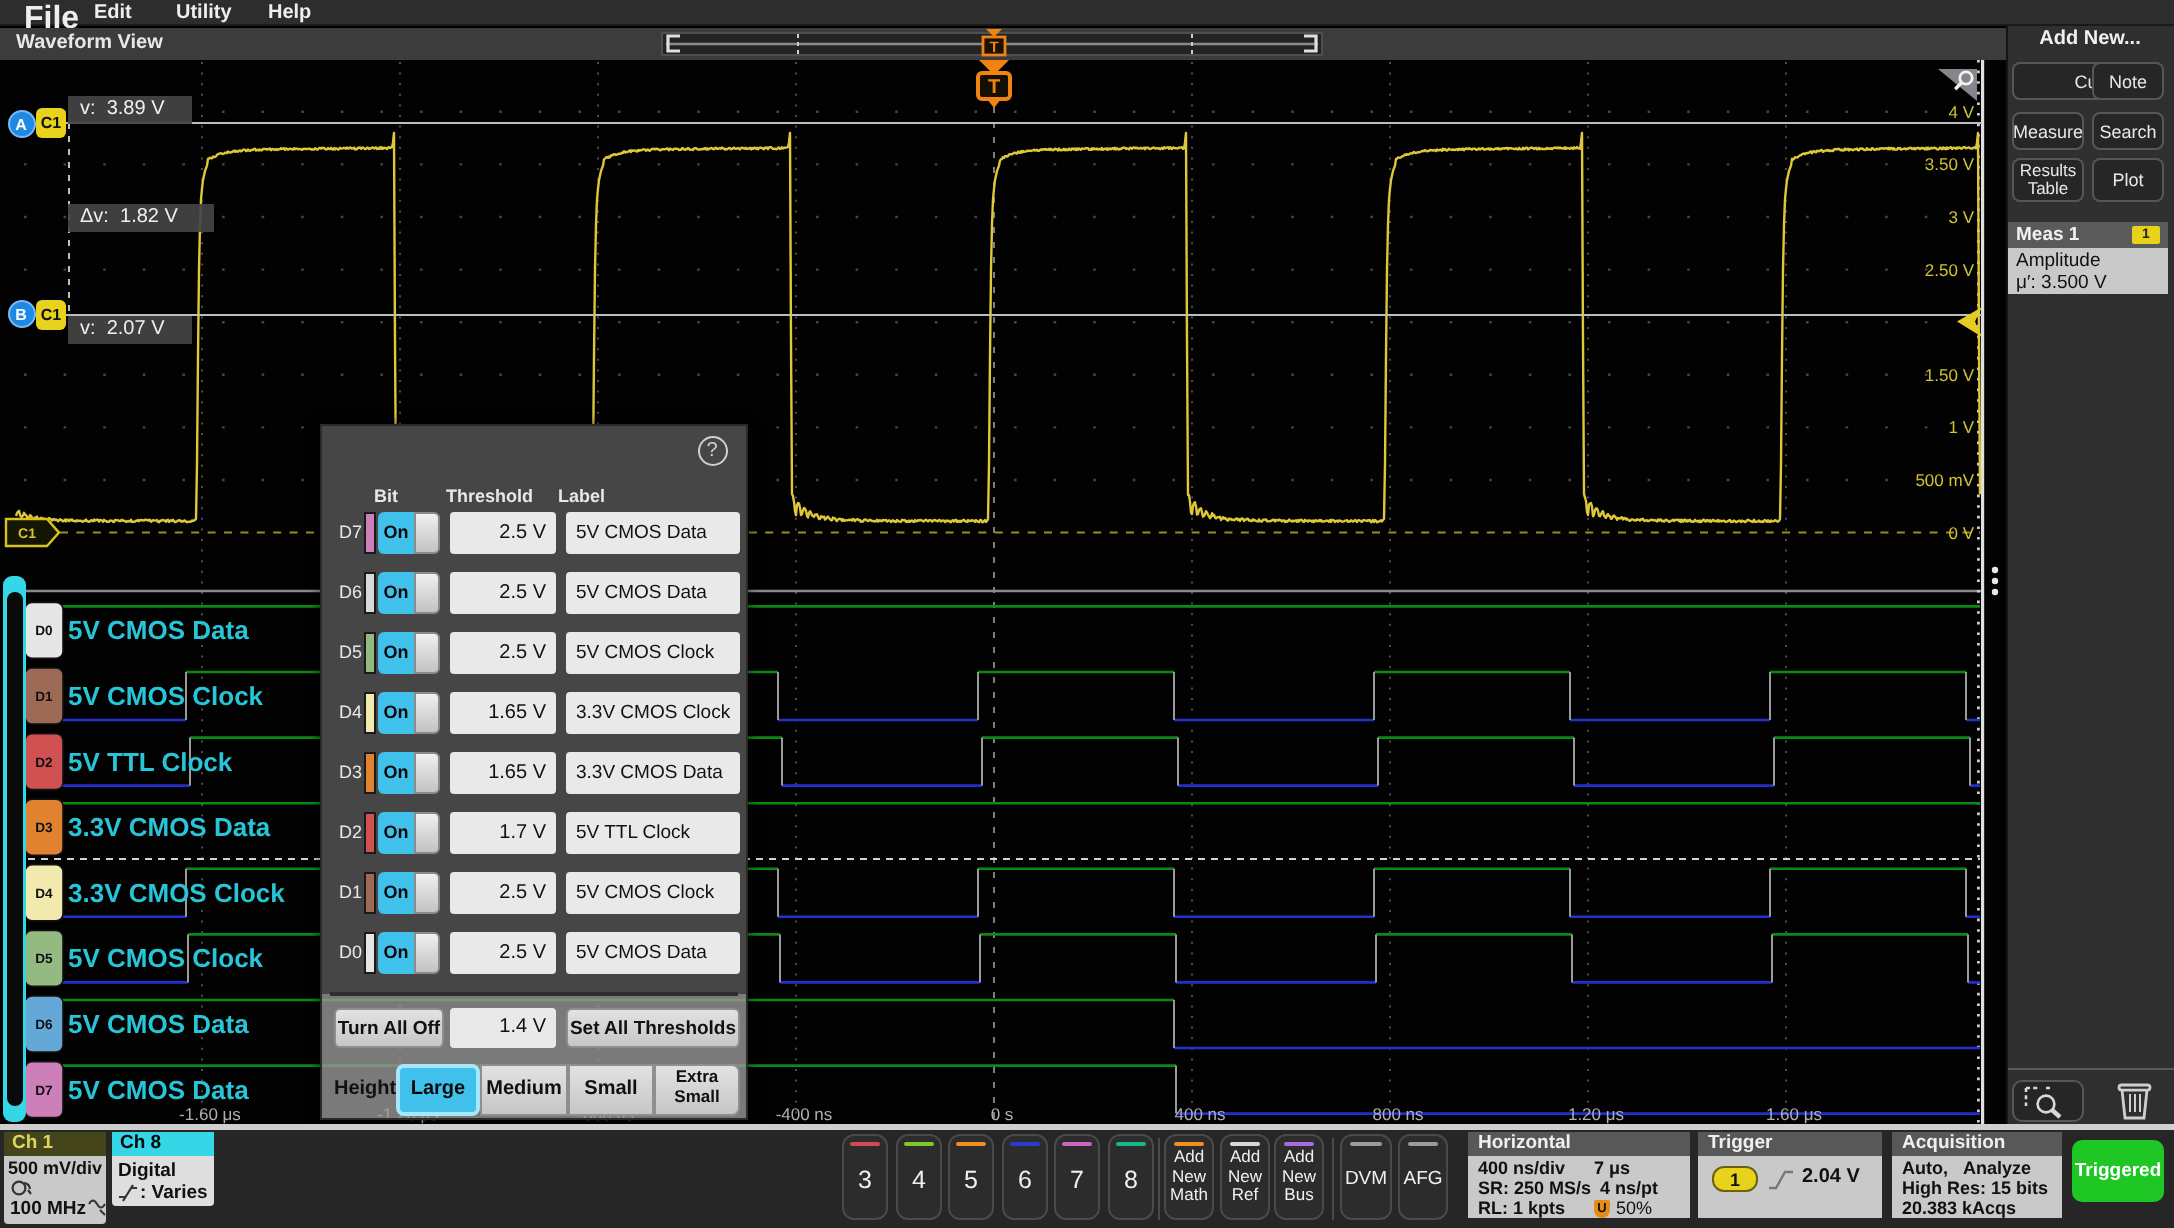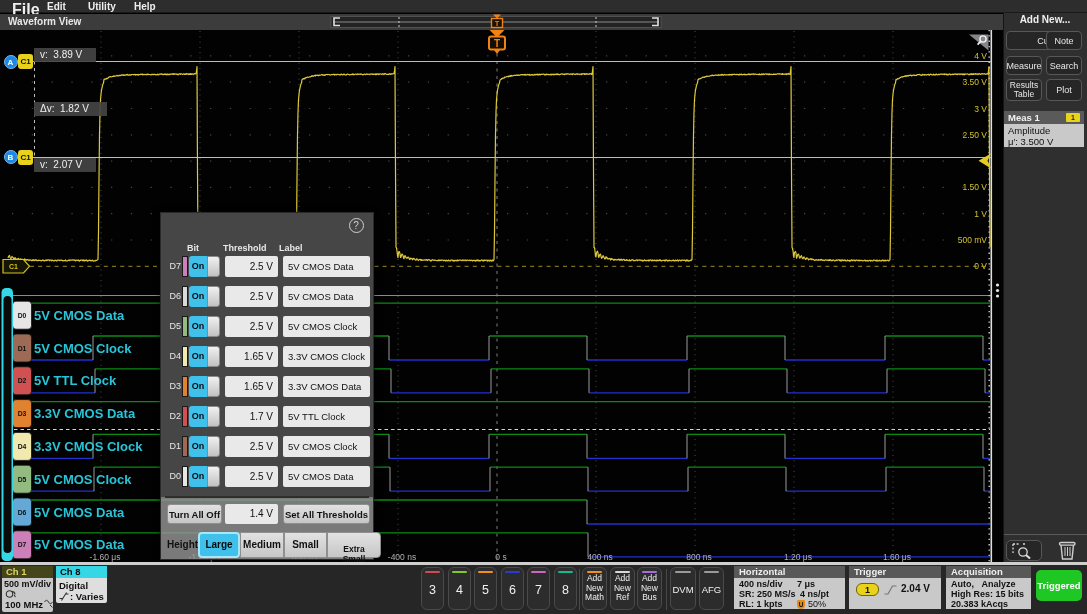--- a/index.html
+++ b/index.html
@@ -227,21 +227,21 @@
     <div class="abs" style="left:122px;top:253px;width:87px;height:21px;background:#e9e9e9;border-radius:2px;color:#111;font-size:9.5px;line-height:21px;padding-left:5px;white-space:nowrap;">5V CMOS Data</div>
     <div class="abs" style="left:0;top:284px;width:212px;height:62px;background:rgba(152,152,152,0.8);"></div>
     <div class="abs" style="left:4px;top:283px;width:204px;height:2px;background:#2e2e2e;"></div>
     <div class="abs" style="left:6px;top:291px;width:55px;height:20px;background:linear-gradient(#e2e2e2,#c6c6c6);border:1px solid #8f8f8f;border-radius:3px;color:#111;font-size:9.5px;font-weight:bold;text-align:center;line-height:19px;">Turn All Off</div>
     <div class="abs" style="left:64px;top:291px;width:53px;height:20px;background:#e9e9e9;border-radius:2px;color:#111;font-size:10px;line-height:20px;text-align:right;padding-right:5px;">1.4 V</div>
     <div class="abs" style="left:122px;top:291px;width:87px;height:20px;background:linear-gradient(#e2e2e2,#c6c6c6);border:1px solid #8f8f8f;border-radius:3px;color:#111;font-size:9.5px;font-weight:bold;text-align:center;line-height:19px;">Set All Thresholds</div>
     <div class="abs" style="left:6px;top:326px;font-size:10px;font-weight:bold;color:#111;">Height</div>
     <div class="abs" style="left:37px;top:319px;width:42px;height:26px;background:#3fc1ec;border:2px solid #a8e6fa;border-radius:4px;color:#0a0a0a;font-size:10px;font-weight:bold;text-align:center;line-height:22px;">Large</div>
     <div class="abs" style="left:79px;top:319px;width:44px;height:26px;background:linear-gradient(#e2e2e2,#c6c6c6);border:1px solid #8f8f8f;border-radius:3px;color:#111;border-radius:0;font-size:10px;font-weight:bold;text-align:center;line-height:24px;">Medium</div>
     <div class="abs" style="left:123px;top:319px;width:43px;height:26px;background:linear-gradient(#e2e2e2,#c6c6c6);border:1px solid #8f8f8f;border-radius:3px;color:#111;border-radius:0;font-size:10px;font-weight:bold;text-align:center;line-height:24px;">Small</div>
-    <div class="abs" style="left:166px;top:319px;width:54px;height:26px;background:linear-gradient(#e2e2e2,#c6c6c6);border:1px solid #8f8f8f;border-radius:3px;color:#111;border-radius:0 4px 4px 0;font-size:8.5px;font-weight:bold;text-align:center;line-height:10px;padding-top:11px;">Extra<br>Small</div>
+    <div class="abs" style="left:166px;top:319px;width:43px;height:26px;background:linear-gradient(#e2e2e2,#c6c6c6);border:1px solid #8f8f8f;border-radius:3px;color:#111;border-radius:0 4px 4px 0;font-size:8.5px;font-weight:bold;text-align:center;line-height:10px;padding-top:0;">Extra<br>Small</div>
   </div>
 <div class="abs" style="left:1003px;top:13px;width:84px;height:552px;background:#2f2f2f;border-left:1px solid #151515;"></div>
 <div class="abs" style="left:1003px;top:14px;width:84px;text-align:center;font-size:10px;font-weight:bold;color:#f0f0f0;">Add New...</div>
 <div class="abs" style="left:1006px;top:31px;width:36px;height:19px;background:#262626;border:1px solid #575757;border-radius:4px;color:#e8e8e8;display:flex;align-items:center;justify-content:center;text-align:center;font-size:9px;line-height:10px;padding-left:46px;">Cursors</div>
 <div class="abs" style="left:1046px;top:31px;width:36px;height:19px;background:#262626;border:1px solid #575757;border-radius:4px;color:#e8e8e8;display:flex;align-items:center;justify-content:center;text-align:center;font-size:9px;line-height:10px;">Note</div>
 <div class="abs" style="left:1006px;top:56px;width:36px;height:19px;background:#262626;border:1px solid #575757;border-radius:4px;color:#e8e8e8;display:flex;align-items:center;justify-content:center;text-align:center;font-size:9px;line-height:10px;">Measure</div>
 <div class="abs" style="left:1046px;top:56px;width:36px;height:19px;background:#262626;border:1px solid #575757;border-radius:4px;color:#e8e8e8;display:flex;align-items:center;justify-content:center;text-align:center;font-size:9px;line-height:10px;">Search</div>
 <div class="abs" style="left:1006px;top:79px;width:36px;height:22px;background:#262626;border:1px solid #575757;border-radius:4px;color:#e8e8e8;display:flex;align-items:center;justify-content:center;text-align:center;font-size:8.5px;line-height:9.5px;">Results<br>Table</div>
 <div class="abs" style="left:1046px;top:79px;width:36px;height:22px;background:#262626;border:1px solid #575757;border-radius:4px;color:#e8e8e8;display:flex;align-items:center;justify-content:center;text-align:center;font-size:9px;line-height:10px;">Plot</div>
 <div class="abs" style="left:1004px;top:111px;width:80px;height:13px;background:#5a5a5a;color:#f2f2f2;font-size:9.5px;font-weight:bold;line-height:13px;padding-left:4px;">Meas 1</div>

